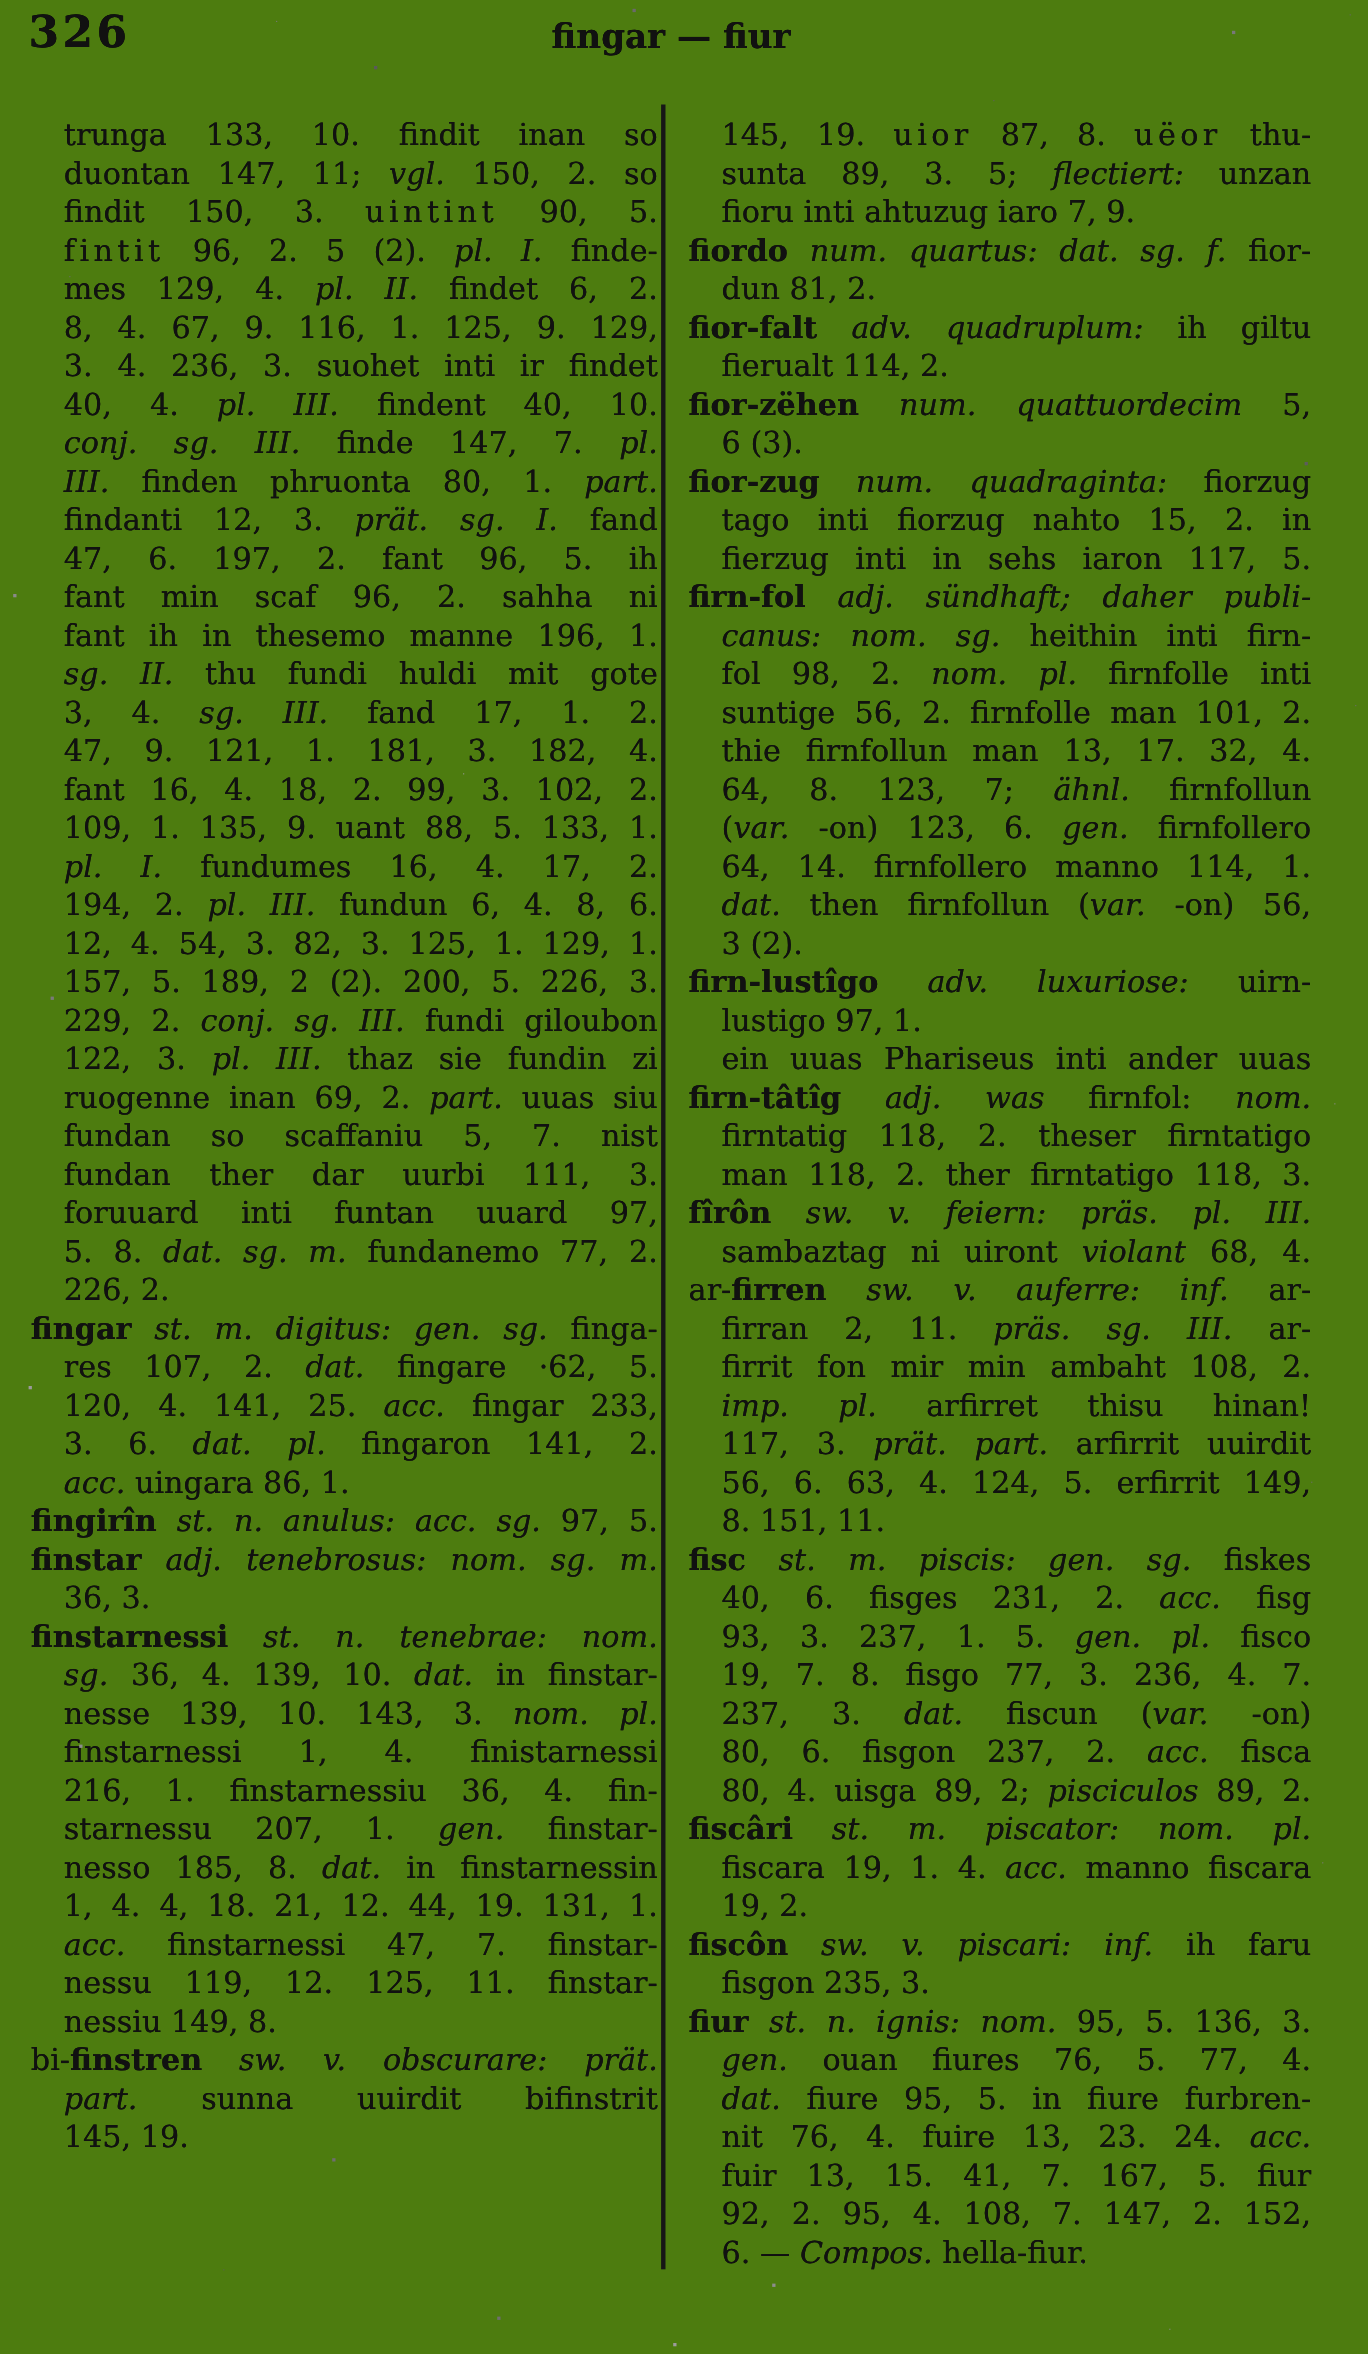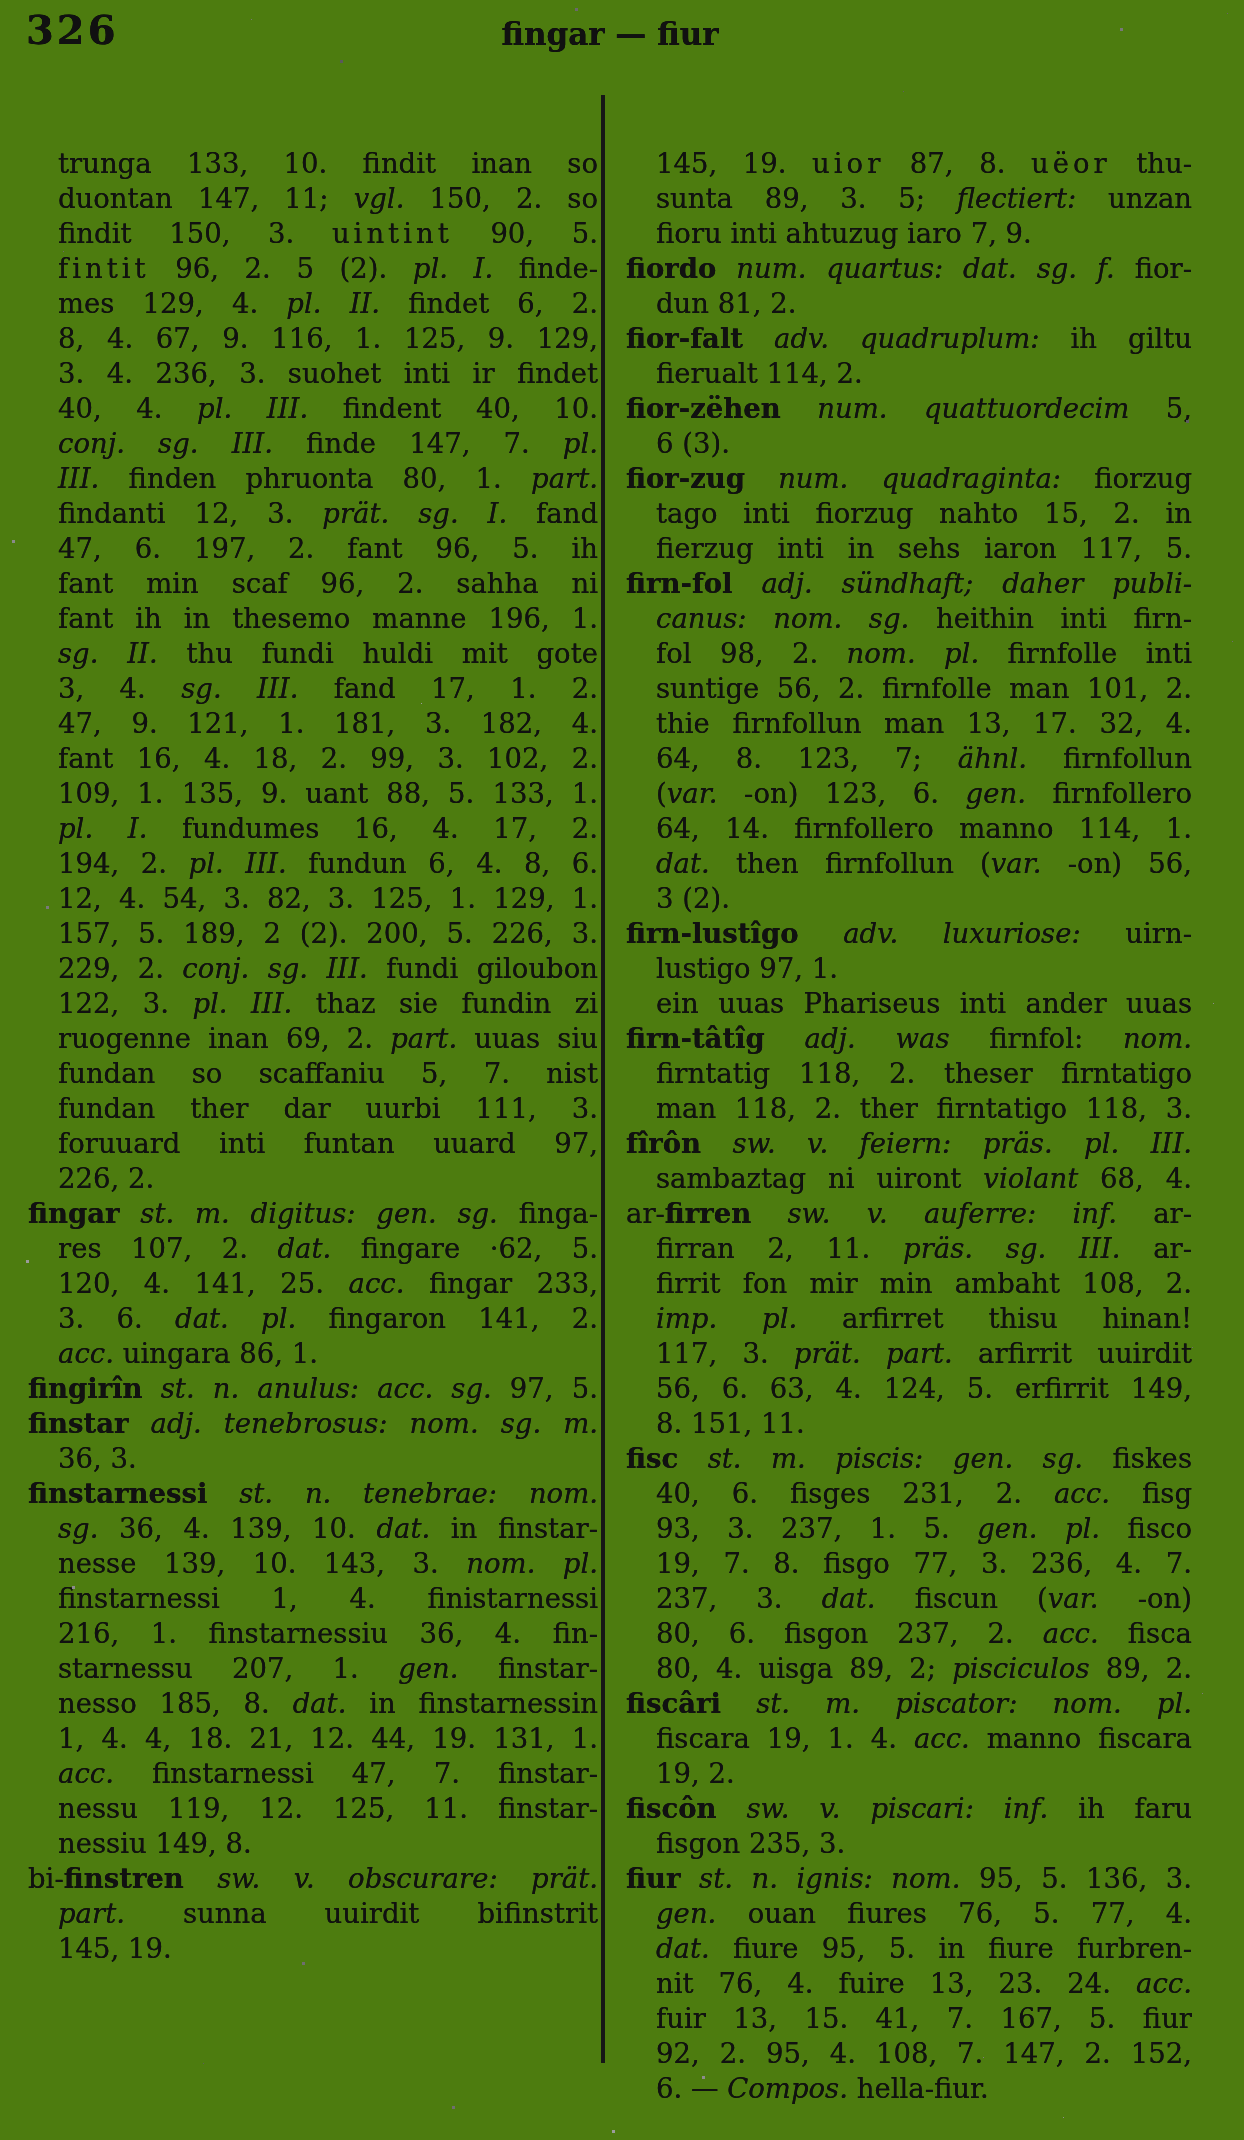--- a/index.html
+++ b/index.html
@@ -19,21 +19,20 @@
     text-shadow:0 0 0.6px #000;
   }
   .divider {
     position:absolute; left:601px; top:95px; width:4px; height:1968px;
     background:#161616;
   }
   .column {
     position:absolute; top:106px;
     font-size:27.5px; line-height:35px;
     text-shadow:0 0 0.55px rgba(5,5,5,0.85);
-    margin-top:40px;
   }
   .column.left  { left:28px;  width:570px; }
   .column.right { left:626px; width:566px; }
   .line { text-align:justify; text-align-last:justify; padding-left:30px; }
   .line.first { padding-left:0; }
   .line.last  { text-align-last:left; }
   .seg-n { }
   .seg-i { font-style:italic; }
   .seg-b { font-weight:bold; }
   .seg-sp { letter-spacing:4px; }
@@ -82,20 +81,21 @@
         <div class="line"><span class="seg-i">pl. I.</span><span class="seg-n"> fundumes 16, 4. 17, 2.</span></div>
         <div class="line"><span class="seg-n">194, 2. </span><span class="seg-i">pl. III.</span><span class="seg-n"> fundun 6, 4. 8, 6.</span></div>
         <div class="line"><span class="seg-n">12, 4. 54, 3. 82, 3. 125, 1. 129, 1.</span></div>
         <div class="line"><span class="seg-n">157, 5. 189, 2 (2). 200, 5. 226, 3.</span></div>
         <div class="line"><span class="seg-n">229, 2. </span><span class="seg-i">conj. sg. III.</span><span class="seg-n"> fundi giloubon</span></div>
         <div class="line"><span class="seg-n">122, 3. </span><span class="seg-i">pl. III.</span><span class="seg-n"> thaz sie fundin zi</span></div>
         <div class="line"><span class="seg-n">ruogenne inan 69, 2. </span><span class="seg-i">part.</span><span class="seg-n"> uuas siu</span></div>
         <div class="line"><span class="seg-n">fundan so scaffaniu 5, 7. nist</span></div>
         <div class="line"><span class="seg-n">fundan ther dar uurbi 111, 3.</span></div>
         <div class="line"><span class="seg-n">foruuard inti funtan uuard 97,</span></div>
+        <div class="line"><span class="seg-n">5. 8. </span><span class="seg-i">dat. sg. m.</span><span class="seg-n"> fundanemo 77, 2.</span></div>
         <div class="line last"><span class="seg-n">226, 2.</span></div>
       </div>
       <div class="entry">
         <div class="line first"><span class="seg-b">fingar</span><span class="seg-n"> </span><span class="seg-i">st. m. digitus: gen. sg.</span><span class="seg-n"> finga-</span></div>
         <div class="line"><span class="seg-n">res 107, 2. </span><span class="seg-i">dat.</span><span class="seg-n"> fingare ·62, 5.</span></div>
         <div class="line"><span class="seg-n">120, 4. 141, 25. </span><span class="seg-i">acc.</span><span class="seg-n"> fingar 233,</span></div>
         <div class="line"><span class="seg-n">3. 6. </span><span class="seg-i">dat. pl.</span><span class="seg-n"> fingaron 141, 2.</span></div>
         <div class="line last"><span class="seg-i">acc.</span><span class="seg-n"> uingara 86, 1.</span></div>
       </div>
       <div class="entry">

